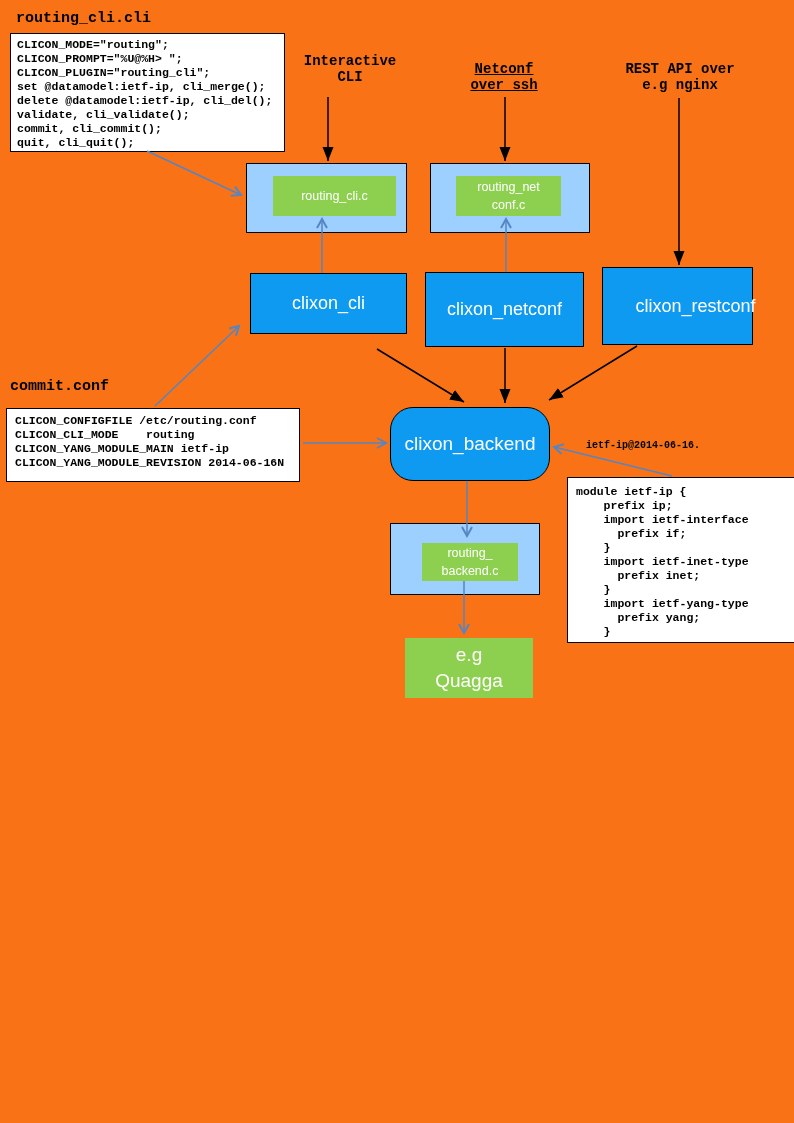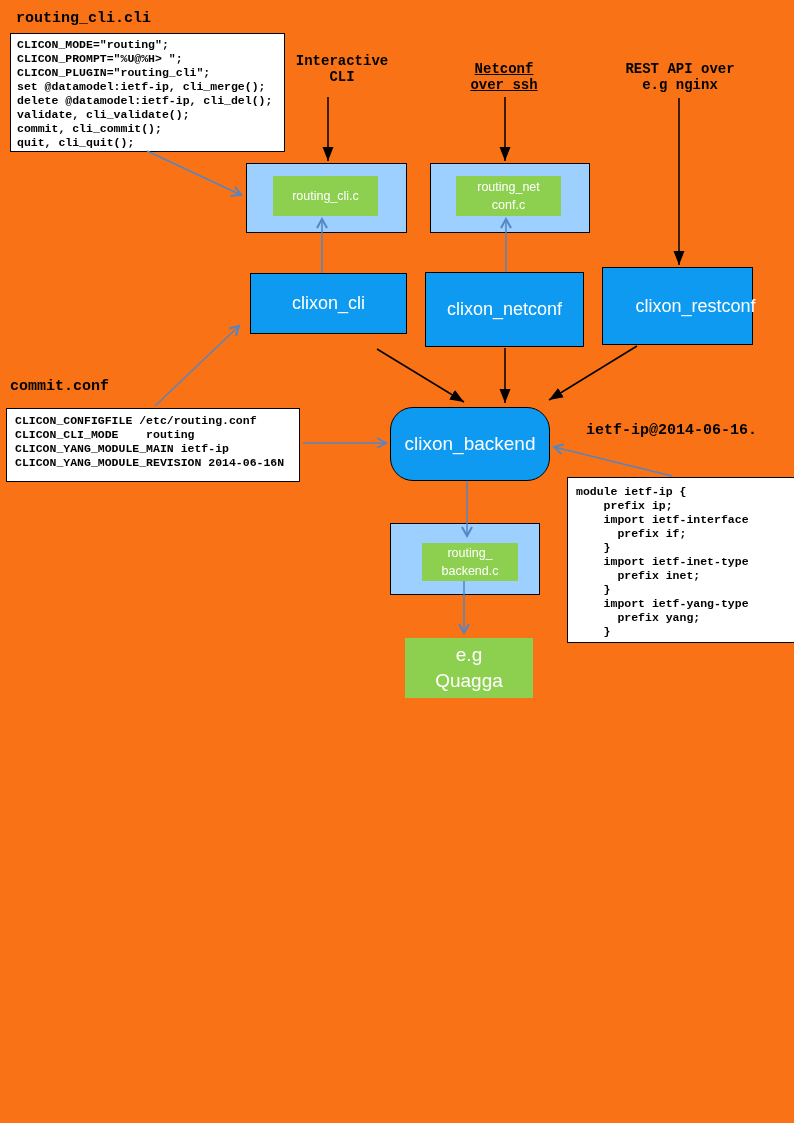--- a/index.html
+++ b/index.html
@@ -23,21 +23,21 @@
           white-space:pre-line;}
   #arrow-layer{position:absolute;left:0;top:0;pointer-events:none;}
 </style>
 </head>
 <body>
 
 <div id="canvas">
 
   <div class="abs mono file-title" style="left:16px;top:10px;">routing_cli.cli</div>
   <div class="abs mono file-title" style="left:10px;top:378px;">commit.conf</div>
-  <div class="abs mono" style="left:586px;top:422px;font-size:15px;">ietf-ip@2014-06-16.</div>
+  <div class="abs mono" style="left:586px;top:440px;font-size:10px;">ietf-ip@2014-06-16.</div>
 
   <div class="abs mono code-box" style="left:10px;top:33px;width:275px;height:119px;padding:4px 4px 0 6px;">CLICON_MODE="routing";
 CLICON_PROMPT="%U@%H&gt; ";
 CLICON_PLUGIN="routing_cli";
 set @datamodel:ietf-ip, cli_merge();
 delete @datamodel:ietf-ip, cli_del();
 validate, cli_validate();
 commit, cli_commit();
 quit, cli_quit();</div>
   <div class="abs mono code-box" style="left:6px;top:408px;width:294px;height:74px;padding:5px 4px 0 8px;">CLICON_CONFIGFILE /etc/routing.conf
@@ -49,29 +49,29 @@
     import ietf-interface
       prefix if;
     }
     import ietf-inet-type
       prefix inet;
     }
     import ietf-yang-type
       prefix yang;
     }</div>
 
-  <div class="abs mono annot" style="left:282px;top:53px;width:120px;">Interactive
+  <div class="abs mono annot" style="left:290px;top:53px;width:120px;">Interactive
 CLI</div>
   <div class="abs mono annot" style="left:444px;top:61px;width:120px;text-decoration:underline;">Netconf
 over ssh</div>
   <div class="abs mono annot" style="left:610px;top:61px;width:140px;">REST API over
 e.g nginx</div>
 
   <div class="abs container-box" style="left:246px;top:163px;width:161px;height:70px;">
-    <div class="abs plugin" style="left:26px;top:12px;width:105px;height:40px;">routing_cli.c</div>
+    <div class="abs plugin" style="left:26px;top:12px;width:123px;height:40px;">routing_cli.c</div>
   </div>
   <div class="abs container-box" style="left:430px;top:163px;width:160px;height:70px;">
     <div class="abs plugin" style="left:25px;top:12px;width:105px;height:40px;">routing_net
 conf.c</div>
   </div>
   <div class="abs container-box" style="left:390px;top:523px;width:150px;height:72px;">
     <div class="abs plugin" style="left:31px;top:19px;width:96px;height:38px;">routing_
 backend.c</div>
   </div>
 

